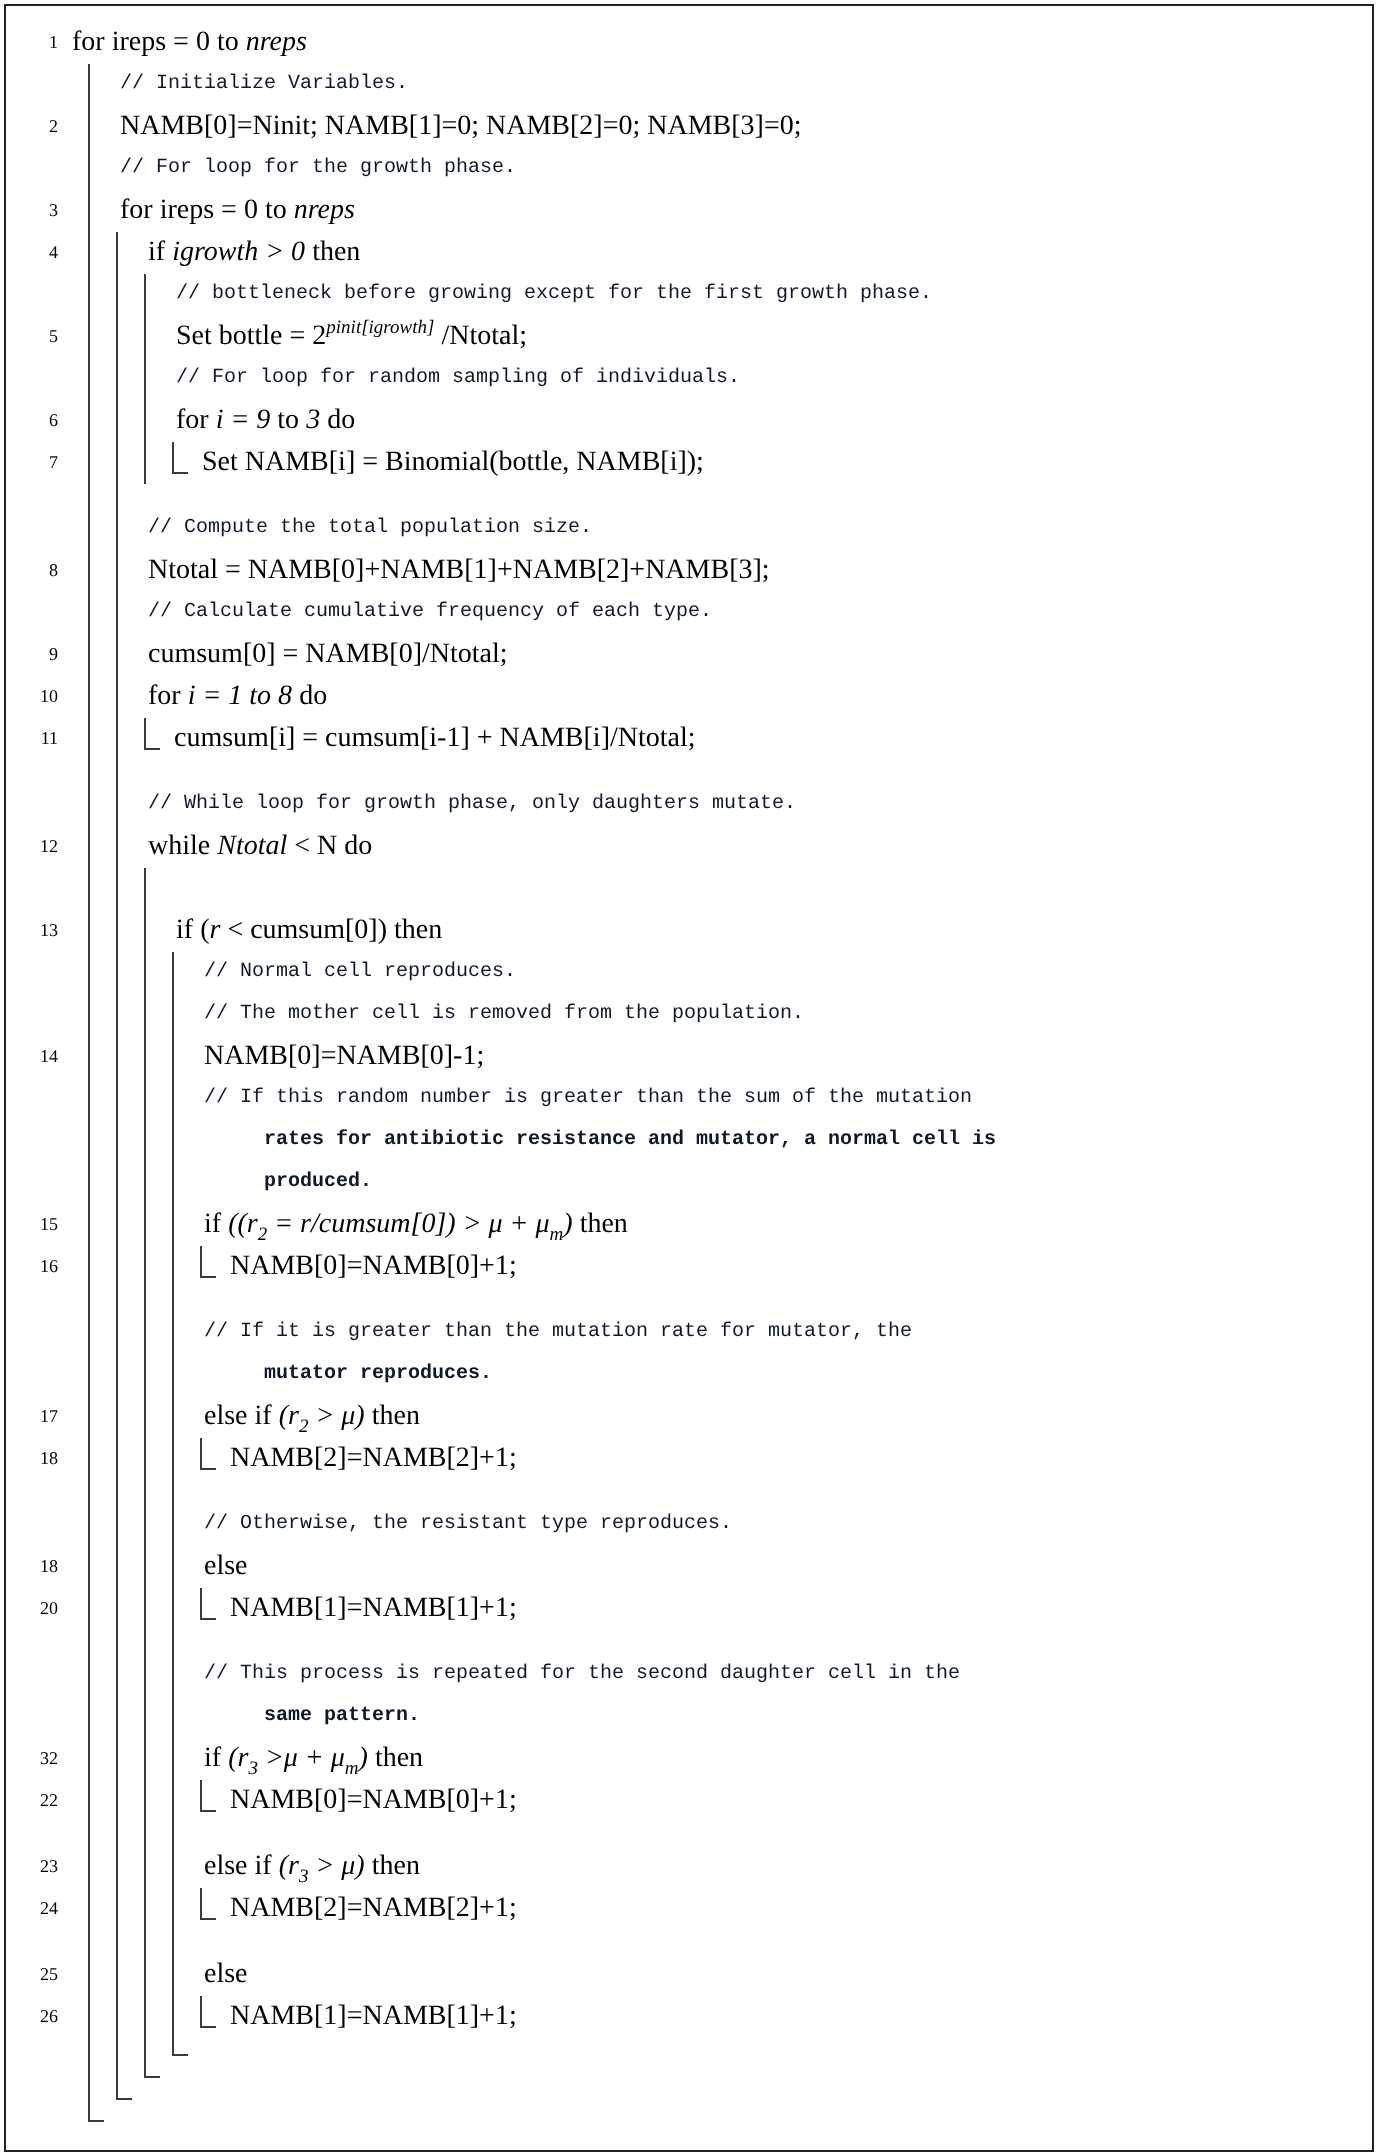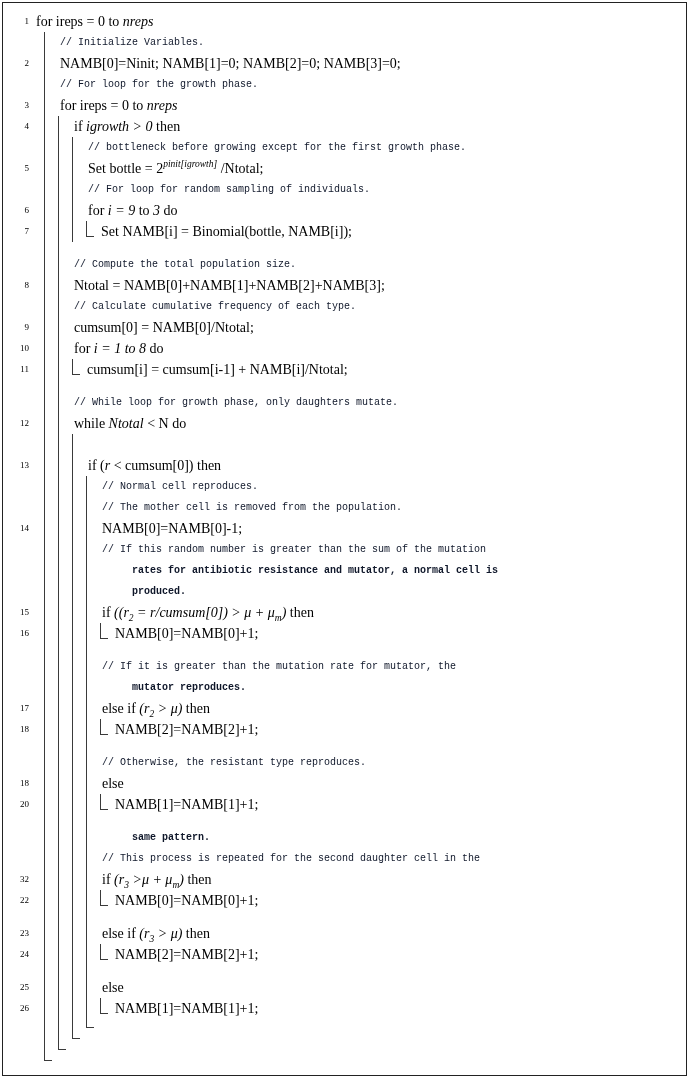--- a/index.html
+++ b/index.html
@@ -381,29 +381,29 @@
         <span class="ind"></span>
         <span class="ind"></span>
         <span class="ind"></span>
       </div>
       <div class="row">
         <span class="num"></span>
         <span class="ind first"></span>
         <span class="ind"></span>
         <span class="ind"></span>
         <span class="ind"></span>
+        <span class="comment-text">// This process is repeated for the second daughter cell in the</span>
+      </div>
+      <div class="row">
+        <span class="num"></span>
+        <span class="ind first"></span>
+        <span class="ind"></span>
+        <span class="ind"></span>
+        <span class="ind"></span>
         <span class="comment-text cont">same pattern.</span>
-      </div>
-      <div class="row">
-        <span class="num"></span>
-        <span class="ind first"></span>
-        <span class="ind"></span>
-        <span class="ind"></span>
-        <span class="ind"></span>
-        <span class="comment-text">// This process is repeated for the second daughter cell in the</span>
       </div>
       <div class="row">
         <span class="num">32</span>
         <span class="ind first"></span>
         <span class="ind"></span>
         <span class="ind"></span>
         <span class="ind"></span>
         <span class="code-text"><span class="kw">if </span><span class="it">(r</span><span class="subseg">3</span><span class="it"> &gt;μ + μ</span><span class="subseg">m</span><span class="it">) </span><span class="kw">then</span></span>
       </div>
       <div class="row">

